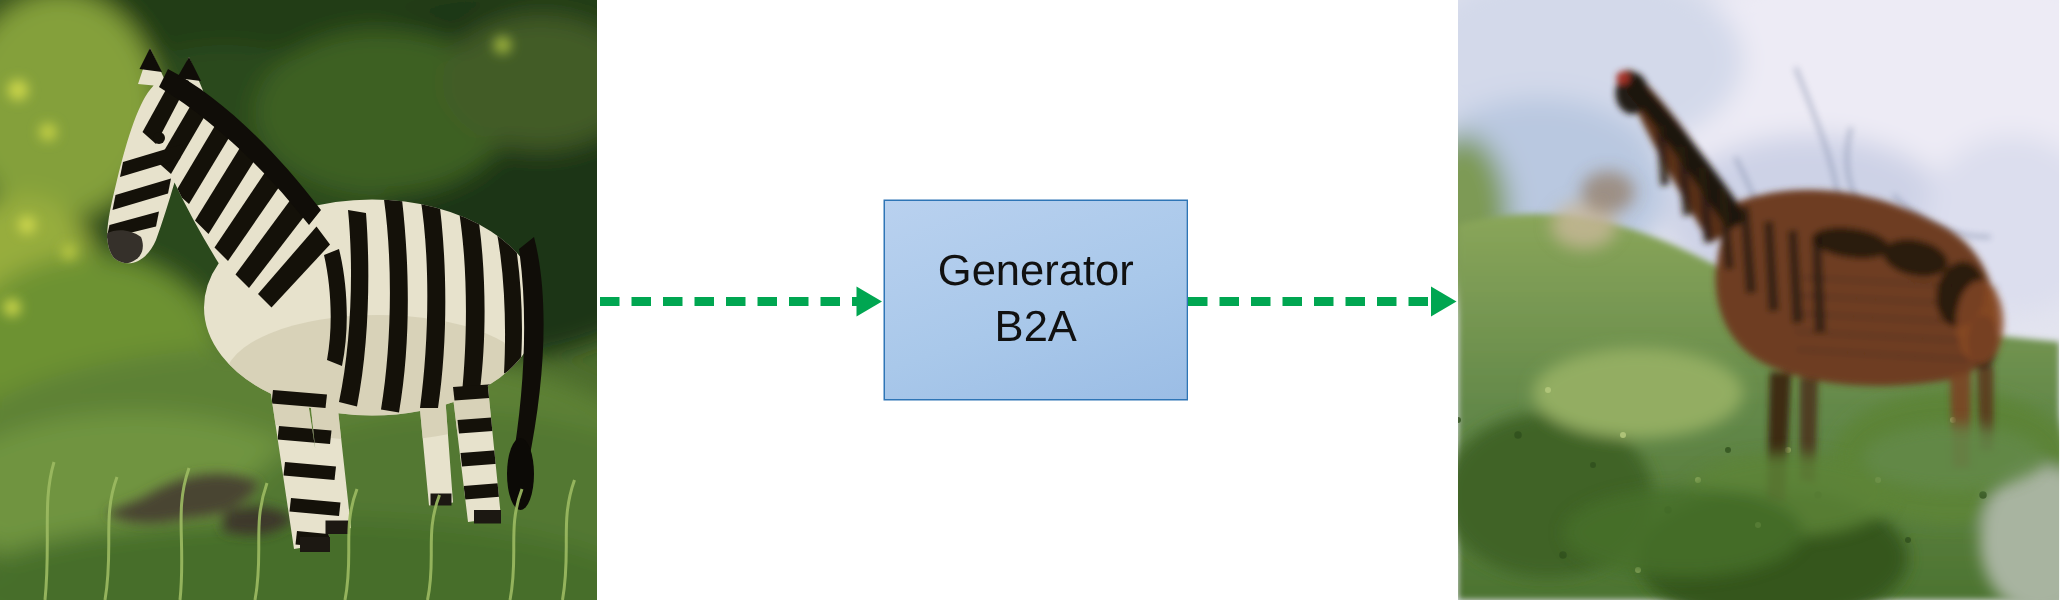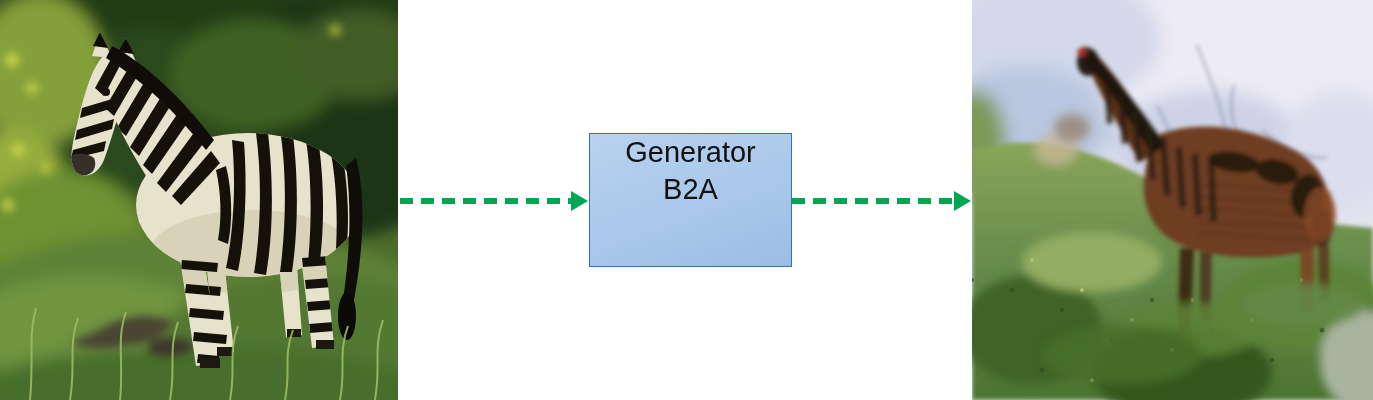--- a/index.html
+++ b/index.html
@@ -4,21 +4,21 @@
 <style>
   html,body{margin:0;padding:0;background:#ffffff;}
   .canvas{position:relative;width:1373px;height:400px;background:#ffffff;overflow:hidden;
           font-family:"Liberation Sans",sans-serif;}
   .photo{position:absolute;top:0;height:400px;overflow:hidden;}
   .photo svg{display:block;}
   .photo-left{left:0;width:398px;}
   .photo-right{left:972px;width:401px;}
   .gen-box{position:absolute;left:589px;top:133px;width:203px;height:134px;box-sizing:border-box;
            border:1.5px solid #2e75b6;background:linear-gradient(160deg,#b9d1ef 0%,#a9c8ea 55%,#9bbde5 100%);
-           display:flex;flex-direction:column;align-items:center;
+           display:flex;flex-direction:column;align-items:center;justify-content:center;
            font-size:29px;line-height:37px;color:#111111;}
   .arrow{position:absolute;top:188px;height:26px;}
   .arrow1{left:400px;width:189px;}
   .arrow2{left:792px;width:181px;}
 </style>
 </head>
 <body>
 
 <div class="canvas">
 

